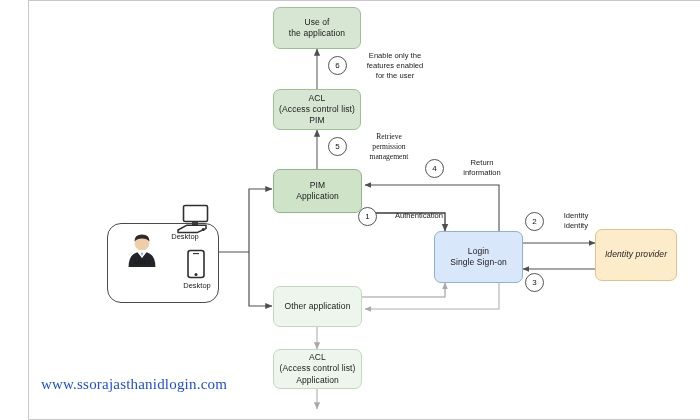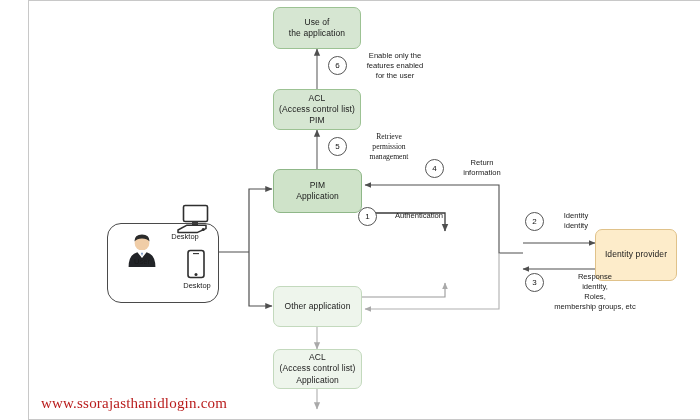--- a/index.html
+++ b/index.html
@@ -27,22 +27,22 @@
   .steplabel.ctr{}
   .circ{
     position:absolute;width:17px;height:17px;border-radius:50%;
     border:1px solid #555;background:#fff;color:#111;
     font-size:8px;display:flex;align-items:center;justify-content:center;
   }
   svg.wires{position:absolute;left:0;top:0;width:700px;height:420px;pointer-events:none;}
 
   .capt{position:absolute;font-size:7.5px;color:#1a1a1a;text-align:center;}
   .watermark{
-    position:absolute;left:12px;top:394px;font-family:"Liberation Serif",serif;
-    font-size:15px;color:#b91c1c;letter-spacing:.2px;
+    position:absolute;left:12px;top:375px;font-family:"Liberation Serif",serif;
+    font-size:15px;color:#1d4ed8;letter-spacing:.2px;
   }
   .usericon{position:absolute;}
 </style>
 </head>
 <body>
 
 <div id="canvas">
 
   <svg class="wires" viewBox="0 0 700 420">
     <defs>
@@ -88,22 +88,24 @@
 
   <div class="node n-pim" style="left:244px;top:168px;width:89px;height:44px;">PIM
 Application</div>
 
   <div class="node n-other" style="left:244px;top:285px;width:89px;height:41px;">Other application</div>
 
   <div class="node n-aclapp" style="left:244px;top:348px;width:89px;height:40px;">ACL
 (Access control list)
 Application</div>
 
+  <div class="node n-login" style="left:405px;top:230px;width:89px;height:52px;">Login
+Single Sign-on</div>
 
-  <div class="node n-idp" style="left:566px;top:228px;width:82px;height:52px;">Identity provider</div>
+  <div class="node n-idp" style="left:566px;top:228px;width:82px;height:52px;font-style:italic;">Identity provider</div>
 
   <div class="node n-userbox" style="left:78px;top:222px;width:112px;height:80px;"></div>
 
   <svg class="usericon" style="left:96px;top:232px;" width="34" height="36" viewBox="0 0 34 36">
     <circle cx="17" cy="10" r="7.4" fill="#f0cda7"></circle>
     <path d="M9.4 8.6 Q9.4 1.6 17 1.6 Q24.6 1.6 24.6 8.6 Q22 5.6 17 5.6 Q12 5.6 9.4 8.6 z" fill="#2b2b2b"></path>
     <path d="M3.6 34 Q3.6 21.4 12.4 19.2 L17 25 L21.6 19.2 Q30.4 21.4 30.4 34 z" fill="#222428"></path>
     <path d="M14 18.8 L17 24.6 L20 18.8 L20 17 L14 17 z" fill="#ffffff"></path>
     <path d="M16.2 20.4 L17 23 L17.8 20.4 L17 19.2 z" fill="#5b7fb5"></path>
   </svg>
@@ -139,19 +141,15 @@
 
   <div class="circ" style="left:396px;top:158px;">4</div>
   <div class="steplabel ctr" style="left:420px;top:157px;width:66px;white-space:pre-line;">Return
 information</div>
 
   <div class="circ" style="left:496px;top:211px;">2</div>
   <div class="steplabel ctr" style="left:519px;top:210px;width:56px;white-space:pre-line;">Identity
 identity</div>
 
   <div class="circ" style="left:496px;top:272px;">3</div>
-  <div class="steplabel ctr" style="left:489px;top:271px;width:126px;white-space:pre-line;padding-left:28px;box-sizing:border-box;">Response
-identity,
-Roles,
-membership groups, etc</div>
 
   <div class="watermark">www.ssorajasthanidlogin.com</div>
 </div>
 
 </body></html>

